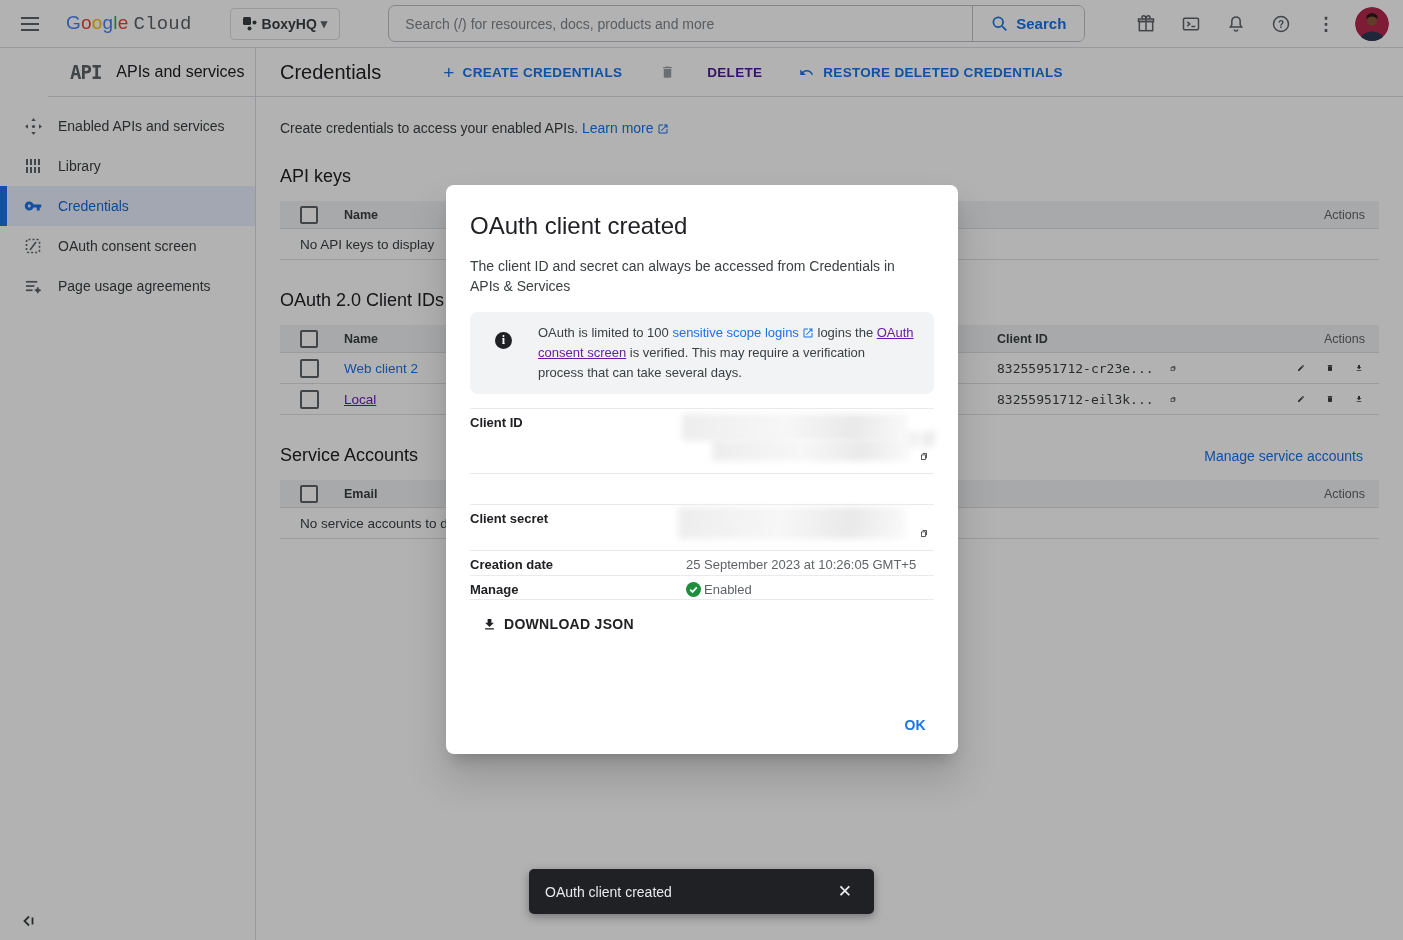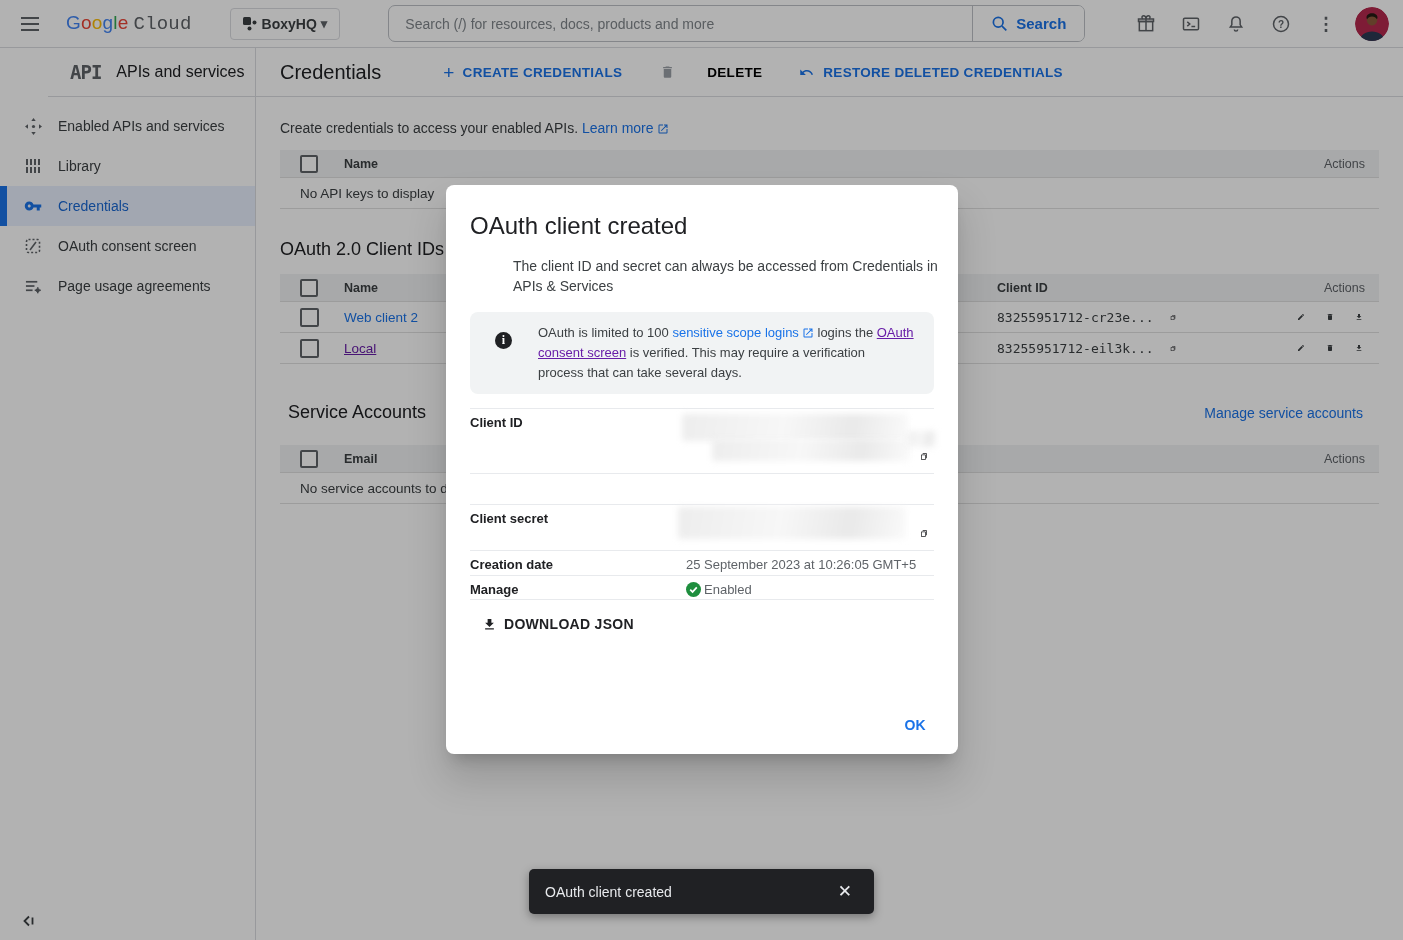--- a/index.html
+++ b/index.html
@@ -35,21 +35,21 @@
   .nav-item.selected{background:#e8f0fe;color:#1967d2;}
   .nav-item.selected .nav-ic{color:#1a73e8;}
   .nav-item.selected::before{content:"";position:absolute;left:0;top:0;bottom:0;width:7px;background:#1a73e8;}
   .collapse-btn{position:absolute;left:22px;bottom:12px;color:#5f6368;cursor:pointer;}
 
   .content{flex:1;background:#fff;}
   .content-header{display:flex;align-items:center;height:49px;padding:0 24px;border-bottom:1px solid #dadce0;box-sizing:border-box;}
   .page-title{font-size:20px;color:#202124;}
   .hdr-btn{display:inline-flex;align-items:center;gap:8px;border:none;background:none;font-size:13.5px;font-weight:bold;letter-spacing:.3px;cursor:pointer;padding:0;}
   .hdr-btn.blue{color:#1a73e8;}
-  .hdr-btn.disabled{color:#000000;cursor:default;gap:32px;}
+  .hdr-btn.disabled{color:#4c1d95;cursor:default;gap:32px;}
   .btn-create{margin-left:62px;}
   .btn-delete{margin-left:38px;}
   .btn-restore{margin-left:36px;}
   .plus-glyph{font-size:19px;font-weight:normal;line-height:1;}
 
   .intro{margin:23px 24px 0;font-size:14px;color:#3c4043;}
   .link-blue{color:#1a73e8;cursor:pointer;}
   .link-purple{color:#681da8;text-decoration:underline;cursor:pointer;}
   .ext-ic{display:inline-block;vertical-align:-2px;margin-left:3px;}
 
@@ -69,21 +69,21 @@
   .cb{width:15px;height:15px;border:2px solid #5f6368;border-radius:2px;margin-left:20px;cursor:pointer;background:#fff;}
   .mono{font-family:"DejaVu Sans Mono",monospace;font-size:13px;color:#3c4043;}
   .cid-cell{display:flex;align-items:center;gap:10px;}
   .row-actions{display:flex;justify-content:flex-end;gap:9px;padding-right:10px;color:#3c4043;}
   .row-actions .icon-btn{width:20px;height:20px;color:#3c4043;}
 
   
   .scrim{position:absolute;inset:0;background:rgba(0,0,0,.3);z-index:40;}
   .dialog{position:absolute;left:446px;top:185px;width:512px;height:569px;background:#fff;border-radius:8px;box-shadow:0 11px 15px -7px rgba(0,0,0,.2),0 24px 38px 3px rgba(0,0,0,.14);z-index:50;box-sizing:border-box;padding:0 24px;}
   .dlg-title{margin-top:27px;font-size:24px;font-weight:400;color:#202124;}
-  .dlg-sub{margin-top:15px;font-size:14px;line-height:20px;color:#3c4043;width:440px;margin-left:43px;}
+  .dlg-sub{margin-top:15px;font-size:14px;line-height:20px;color:#3c4043;width:440px;}
   .notice{display:flex;gap:26px;align-items:flex-start;margin-top:16px;background:#f1f3f4;border-radius:8px;padding:11px 20px 11px 25px;box-sizing:border-box;}
   .info-ic{flex:0 0 auto;margin-top:9px;width:17px;height:17px;border-radius:50%;background:#202124;color:#fff;font-size:12px;font-weight:bold;display:flex;align-items:center;justify-content:center;font-family:"Liberation Serif",serif;}
   .notice-text{font-size:13px;line-height:20px;color:#3c4043;}
   .fields{margin-top:14px;}
   .drow{display:flex;border-top:1px solid #e8eaed;box-sizing:border-box;}
   .drow-label{width:216px;padding-top:6px;font-size:13px;font-weight:bold;color:#202124;}
   .drow-value{flex:1;position:relative;font-size:13px;color:#5f6368;padding-top:6px;}
   .row-cid{height:65px;}
   .row-gap{height:31px;}
   .row-secret{height:46px;}
@@ -302,20 +302,21 @@
         </button>
       </div>
 
       <p class="intro">
         <span>Create credentials to access your enabled APIs.</span>
         <span class="link-blue">Learn more</span><span class="ext-ic"><svg width="12" height="12" viewBox="0 0 24 24" fill="#1a73e8">
               <path d="M19 19H5V5h7V3H5a2 2 0 0 0-2 2v14a2 2 0 0 0 2 2h14c1.1 0 2-.9 2-2v-7h-2v7zM14 3v2h3.59l-9.83 9.83 1.41 1.41L19 6.41V10h2V3h-7z"></path>
             </svg></span>
       </p>
 
+      <h2 class="section-title">API keys</h2>
       <div class="gtable">
         <div class="trow thead cols-3">
           <span class="cb" style="height:14px;width:14px;border-width:2px;"></span>
           <span class="th-name">Name</span>
           <span class="th-actions">Actions</span>
         </div>
         <div class="empty-row">No API keys to display</div>
       </div>
 
       <h2 class="section-title">OAuth 2.0 Client IDs</h2>
@@ -380,21 +381,21 @@
             <button class="icon-btn">
                 <svg width="16" height="16" viewBox="0 0 24 24" fill="currentColor">
                   <path d="M19 9h-4V3H9v6H5l7 7 7-7zM5 18v2h14v-2H5z"></path>
                 </svg>
               </button>
           </span>
         </div>
       </div>
 
       <div class="section-row">
-        <h2 class="section-title" style="margin:8px;">Service Accounts</h2>
+        <h2 class="section-title" style="margin:0;">Service Accounts</h2>
         <a class="link-blue manage-link">Manage service accounts</a>
       </div>
       <div class="gtable">
         <div class="trow thead cols-3">
           <span class="cb" style="height:14px;width:14px;"></span>
           <span class="th-name">Email</span>
           <span class="th-actions">Actions</span>
         </div>
         <div class="empty-row">No service accounts to display</div>
       </div>

